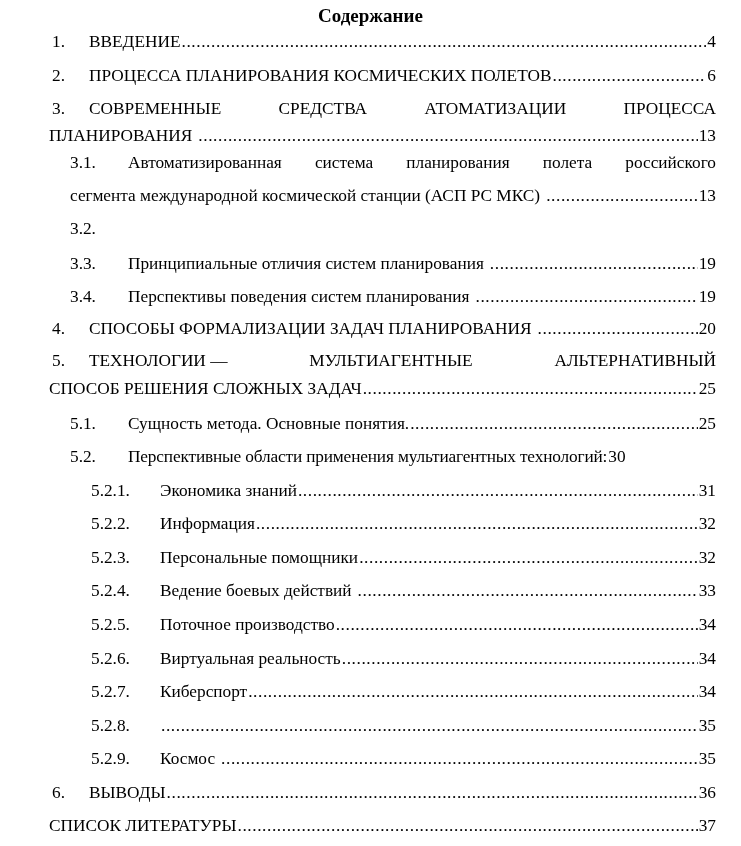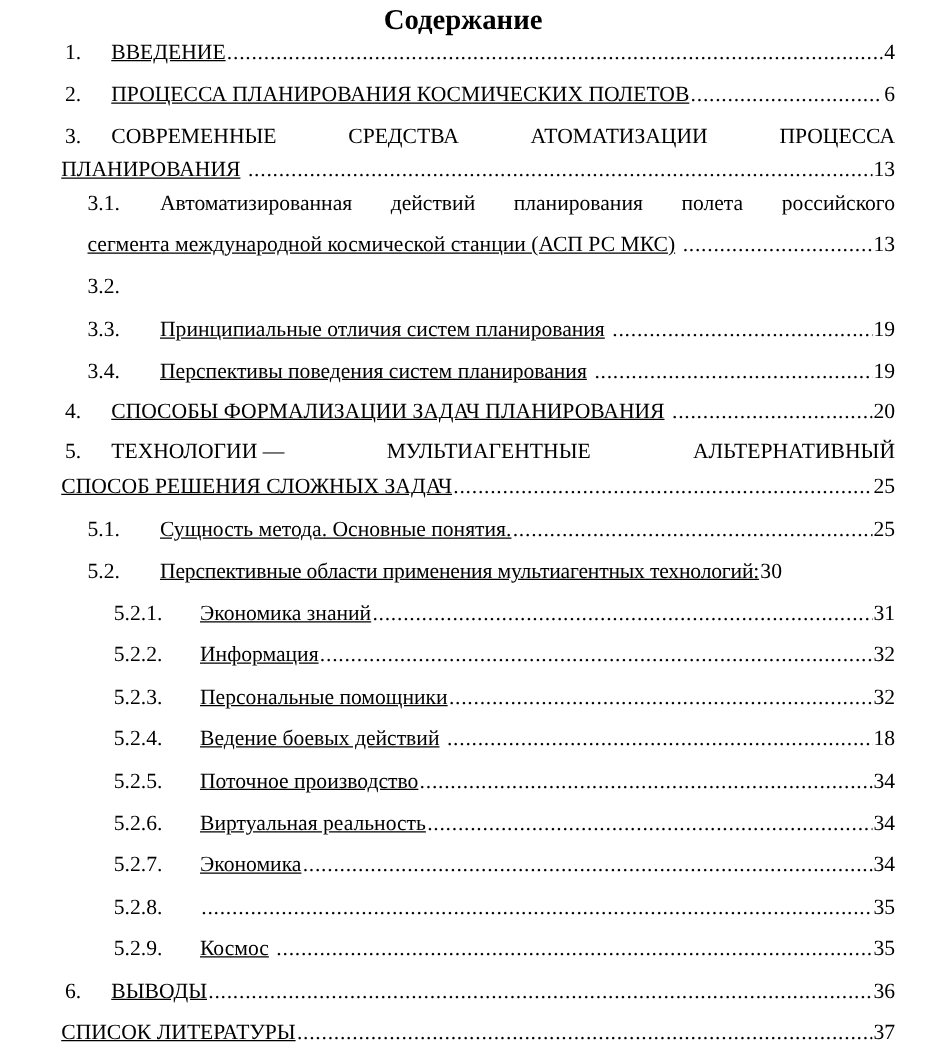--- a/index.html
+++ b/index.html
@@ -3,31 +3,31 @@
 <meta charset="utf-8">
 <style>
   html, body { margin: 0; padding: 0; background: #ffffff; }
   body {
     width: 741px; height: 846px; position: relative; overflow: hidden;
     font-family: "Liberation Serif", "DejaVu Serif", serif;
     color: #000000; font-size: 17.3px;
   }
   .title {
     position: absolute; top: 4px; left: 0; width: 741px; text-align: center;
-    font-weight: bold; font-size: 23px; line-height: 24px;
+    font-weight: bold; font-size: 19px; line-height: 24px;
   }
   .row {
     position: absolute; left: 49px; width: 667px; height: 24px; line-height: 24px;
     white-space: nowrap;
   }
   .num { position: absolute; top: 0; }
   .line {
     position: absolute; top: 0; right: 0; display: flex; align-items: baseline;
   }
-  .line .txt { white-space: nowrap; text-decoration: underline; }
+  .line .txt { white-space: nowrap; }
   .line .dots {
     flex: 1 1 auto; overflow: hidden; white-space: nowrap; margin: 0 1px;
     letter-spacing: 0.6px;
   }
   .line .dots::before {
     content: "....................................................................................................................................................................................................................................................";
   }
   .line .pg { white-space: nowrap; }
   .just {
     position: absolute; top: 0; right: 0; display: flex; justify-content: space-between;
@@ -70,21 +70,21 @@
     <span class="txt">ПЛАНИРОВАНИЯ</span>
     <span class="dots" style="margin-left:6px"></span>
     <span class="pg">13</span>
   </div>
 </div>
 
 <div class="row" style="top:151px">
   <span class="num" style="left:21px">3.1.</span>
   <div class="just" style="left:79px">
     <span>Автоматизированная</span>
-    <span>действий</span>
+    <span>система</span>
     <span>планирования</span>
     <span>полета</span>
     <span>российского</span>
   </div>
 </div>
 <div class="row" style="top:184px">
   <div class="line" style="left:21px">
     <span class="txt">сегмента международной космической станции (АСП РС МКС)</span>
     <span class="dots" style="margin-left:6px"></span>
     <span class="pg">13</span>
@@ -180,21 +180,21 @@
     <span class="dots"></span>
     <span class="pg">32</span>
   </div>
 </div>
 
 <div class="row" style="top:579px">
   <span class="num" style="left:42px">5.2.4.</span>
   <div class="line" style="left:111px">
     <span class="txt">Ведение боевых действий</span>
     <span class="dots" style="margin-left:6px"></span>
-    <span class="pg">18</span>
+    <span class="pg">33</span>
   </div>
 </div>
 
 <div class="row" style="top:613px">
   <span class="num" style="left:42px">5.2.5.</span>
   <div class="line" style="left:111px">
     <span class="txt">Поточное производство</span>
     <span class="dots"></span>
     <span class="pg">34</span>
   </div>
@@ -205,21 +205,21 @@
   <div class="line" style="left:111px">
     <span class="txt">Виртуальная реальность</span>
     <span class="dots"></span>
     <span class="pg">34</span>
   </div>
 </div>
 
 <div class="row" style="top:680px">
   <span class="num" style="left:42px">5.2.7.</span>
   <div class="line" style="left:111px">
-    <span class="txt">Экономика</span>
+    <span class="txt">Киберспорт</span>
     <span class="dots"></span>
     <span class="pg">34</span>
   </div>
 </div>
 
 <div class="row" style="top:714px">
   <span class="num" style="left:42px">5.2.8.</span>
   <div class="line" style="left:111px">
     <span class="dots"></span>
     <span class="pg">35</span>

